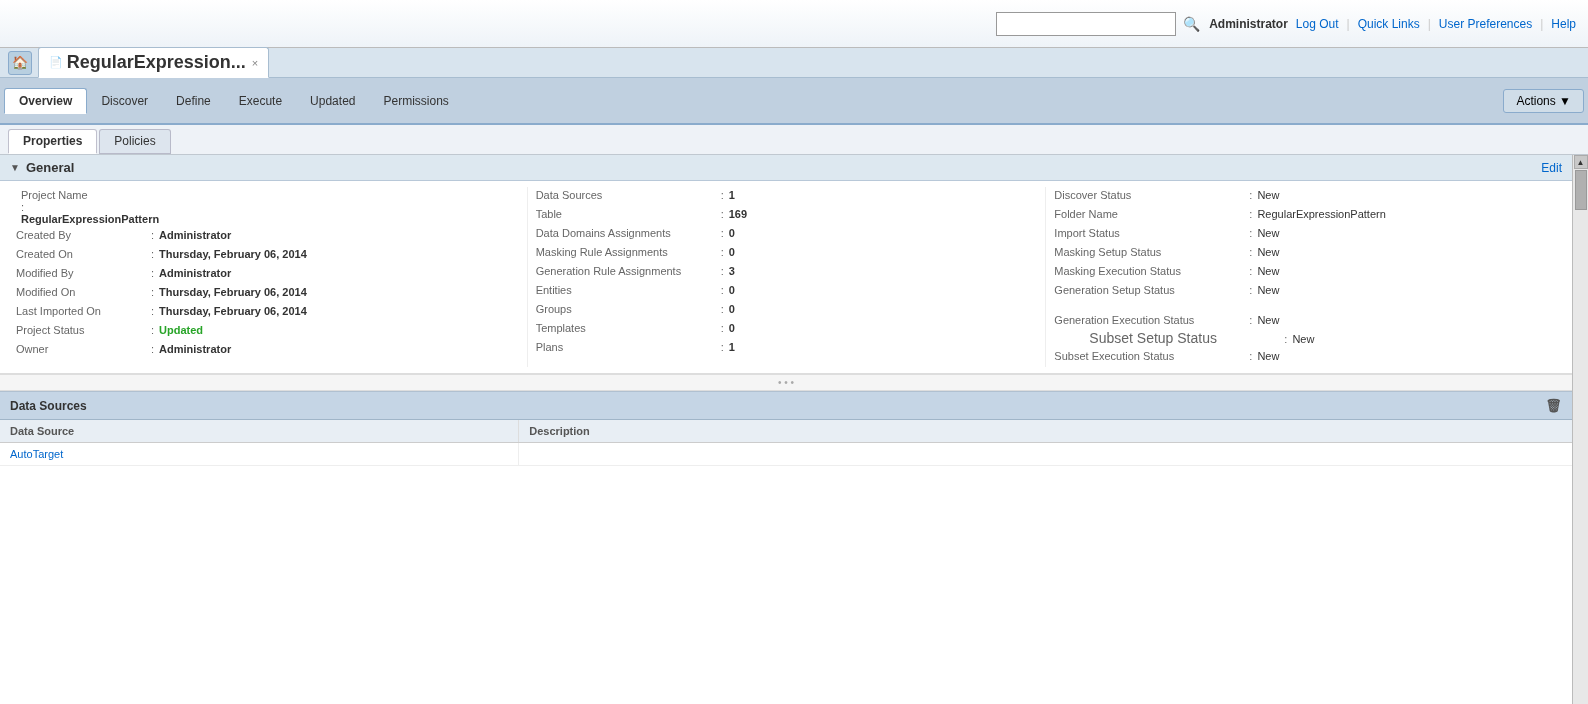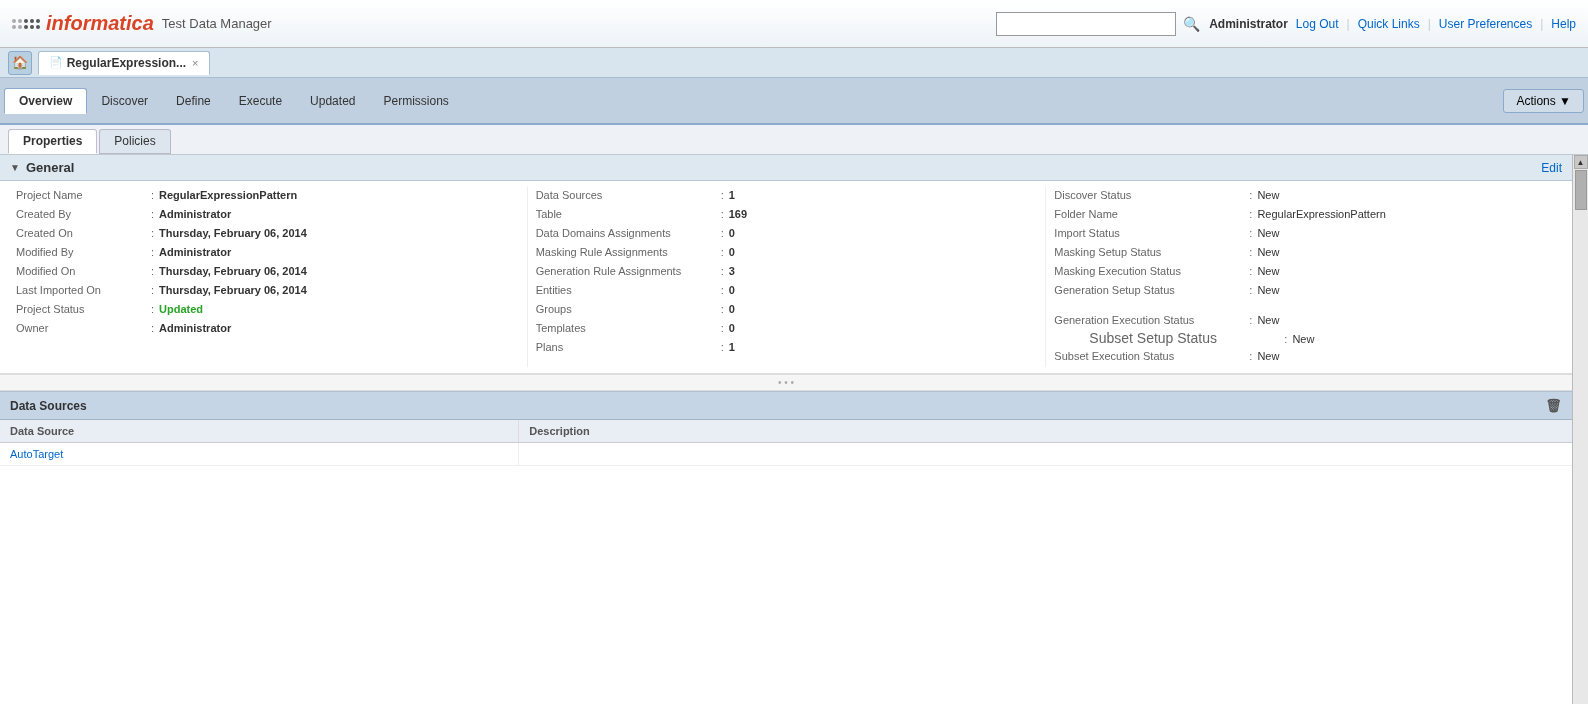--- a/index.html
+++ b/index.html
@@ -27,55 +27,39 @@
       position: relative;
       overflow: hidden;
     }
   </style>
 </head>
 <body>
 
 <div class="page-wrapper">
 
   <div class="top-header" style="display:flex; align-items:center; padding: 6px 12px; height:48px; background: linear-gradient(to bottom, #fff, #eef3f8); border-bottom: 1px solid #bbb;">
-    <div class="logo-area" style="display:flex; align-items:center; gap:4px;">
-      <div style="display:grid; grid-template-columns: repeat(5,4px); grid-template-rows: repeat(2,4px); gap:2px; margin-right:2px;">
-        <div style="width:4px;height:4px;border-radius:50%;background:#aaa;"></div>
-        <div style="width:4px;height:4px;border-radius:50%;background:#aaa;"></div>
-        <div style="width:4px;height:4px;border-radius:50%;background:#555;"></div>
-        <div style="width:4px;height:4px;border-radius:50%;background:#555;"></div>
-        <div style="width:4px;height:4px;border-radius:50%;background:#555;"></div>
-        <div style="width:4px;height:4px;border-radius:50%;background:#aaa;"></div>
-        <div style="width:4px;height:4px;border-radius:50%;background:#aaa;"></div>
-        <div style="width:4px;height:4px;border-radius:50%;background:#555;"></div>
-        <div style="width:4px;height:4px;border-radius:50%;background:#555;"></div>
-        <div style="width:4px;height:4px;border-radius:50%;background:#555;"></div>
-      </div>
-      <span style="font-size:20px; font-weight:bold; font-style:italic; color:#d94424; font-family:Arial;">informatica</span>
-      <span style="font-size:13px; color:#555; margin-left:4px;">Test Data Manager</span>
-    </div>
     <div style="display:flex; align-items:center; gap:8px; margin-left:auto;">
       <input type="text" style="border: 1px solid rgb(153, 153, 153); padding: 3px 6px; font-size: 12px; width: 180px; height: 24px;" placeholder="">
       <button style="background:none; border:none; cursor:pointer; font-size:14px;">🔍</button>
       <span style="font-weight:bold; font-size:12px;">Administrator</span>
       <a style="color:#0066cc; cursor:pointer; font-size:12px; text-decoration:none;">Log Out</a>
       <span style="color:#ccc;">|</span>
       <button style="background:none; border:none; cursor:pointer; color:#0066cc; font-size:12px;">Quick Links</button>
       <span style="color:#ccc;">|</span>
       <a style="color:#0066cc; cursor:pointer; font-size:12px; text-decoration:none;">User Preferences</a>
       <span style="color:#ccc;">|</span>
       <a style="color:#0066cc; cursor:pointer; font-size:12px; text-decoration:none;">Help</a>
     </div>
   </div>
 
   <div style="background:#d8e4ee; border-bottom:1px solid #a8bdd0; display:flex; align-items:center; padding:0 8px; height:30px;">
     <button style="background:#b8cfe0; border:1px solid #8aabcc; border-radius:3px; width:24px; height:24px; cursor:pointer; display:flex; align-items:center; justify-content:center; margin-right:6px; font-size:13px;">🏠</button>
     <div style="background:#fff; border:1px solid #a8bdd0; border-bottom:1px solid #fff; padding:4px 10px; cursor:pointer; font-size:12px; border-radius:3px 3px 0 0; display:flex; align-items:center; gap:4px; margin-right:2px;">
       <span style="font-size:11px; color:#e8a020;">📄</span>
-      <span style="font-size:12px; font-weight:bold;">RegularExpression...</span>
+      <span style="font-size:18px; font-weight:bold;">RegularExpression...</span>
       <span style="font-size:11px; color:#888; cursor:pointer; margin-left:2px;">×</span>
     </div>
   </div>
 
   <div style="background:#c0d0e0; border-bottom:2px solid #8aabcc; display:flex; align-items:center; padding:0 4px; height:47px;">
     <div style="padding:5px 14px; cursor:pointer; font-size:12px; font-weight:bold; background:#fff; border:1px solid #8aabcc; border-radius:3px 3px 0 0; border-bottom:1px solid #fff;">Overview</div>
     <div style="padding:5px 14px; cursor:pointer; font-size:12px; color:#333;">Discover</div>
     <div style="padding:5px 14px; cursor:pointer; font-size:12px; color:#333;">Define</div>
     <div style="padding:5px 14px; cursor:pointer; font-size:12px; color:#333;">Execute</div>
     <div style="padding:5px 14px; cursor:pointer; font-size:12px; color:#333;">Updated</div>
@@ -96,21 +80,21 @@
 
       <div style="background:#dde8f0; border-bottom:1px solid #b8c8d8; padding:5px 10px; display:flex; align-items:center; cursor:pointer;">
         <span style="font-size:10px; margin-right:6px; color:#555;">▼</span>
         <span style="font-weight:bold; font-size:13px;">General</span>
         <span style="margin-left:auto; color:#0066cc; cursor:pointer; font-size:12px;">Edit</span>
       </div>
 
       <div style="background:#fff; padding:6px 8px; display:grid; grid-template-columns:1fr 1fr 1fr; border-bottom:1px solid #ddd;">
 
         <div style="padding:0 8px;">
-          <div style="display:flex; align-items:baseline; padding:2px 0; min-height:19px;">
+          <div style="display:flex; align-items:baseline; padding:2px 0; min-height:19px;flex-direction:column;">
             <span style="color:#666; min-width:130px; font-size:11px;">Project Name</span>
             <span style="color:#666; margin:0 5px; font-size:11px;">:</span>
             <span style="font-size:11px; font-weight:bold;">RegularExpressionPattern</span>
           </div>
           <div style="display:flex; align-items:baseline; padding:2px 0; min-height:19px;">
             <span style="color:#666; min-width:130px; font-size:11px;">Created By</span>
             <span style="color:#666; margin:0 5px; font-size:11px;">:</span>
             <span style="font-size:11px; font-weight:bold;">Administrator</span>
           </div>
           <div style="display:flex; align-items:baseline; padding:2px 0; min-height:19px;">

